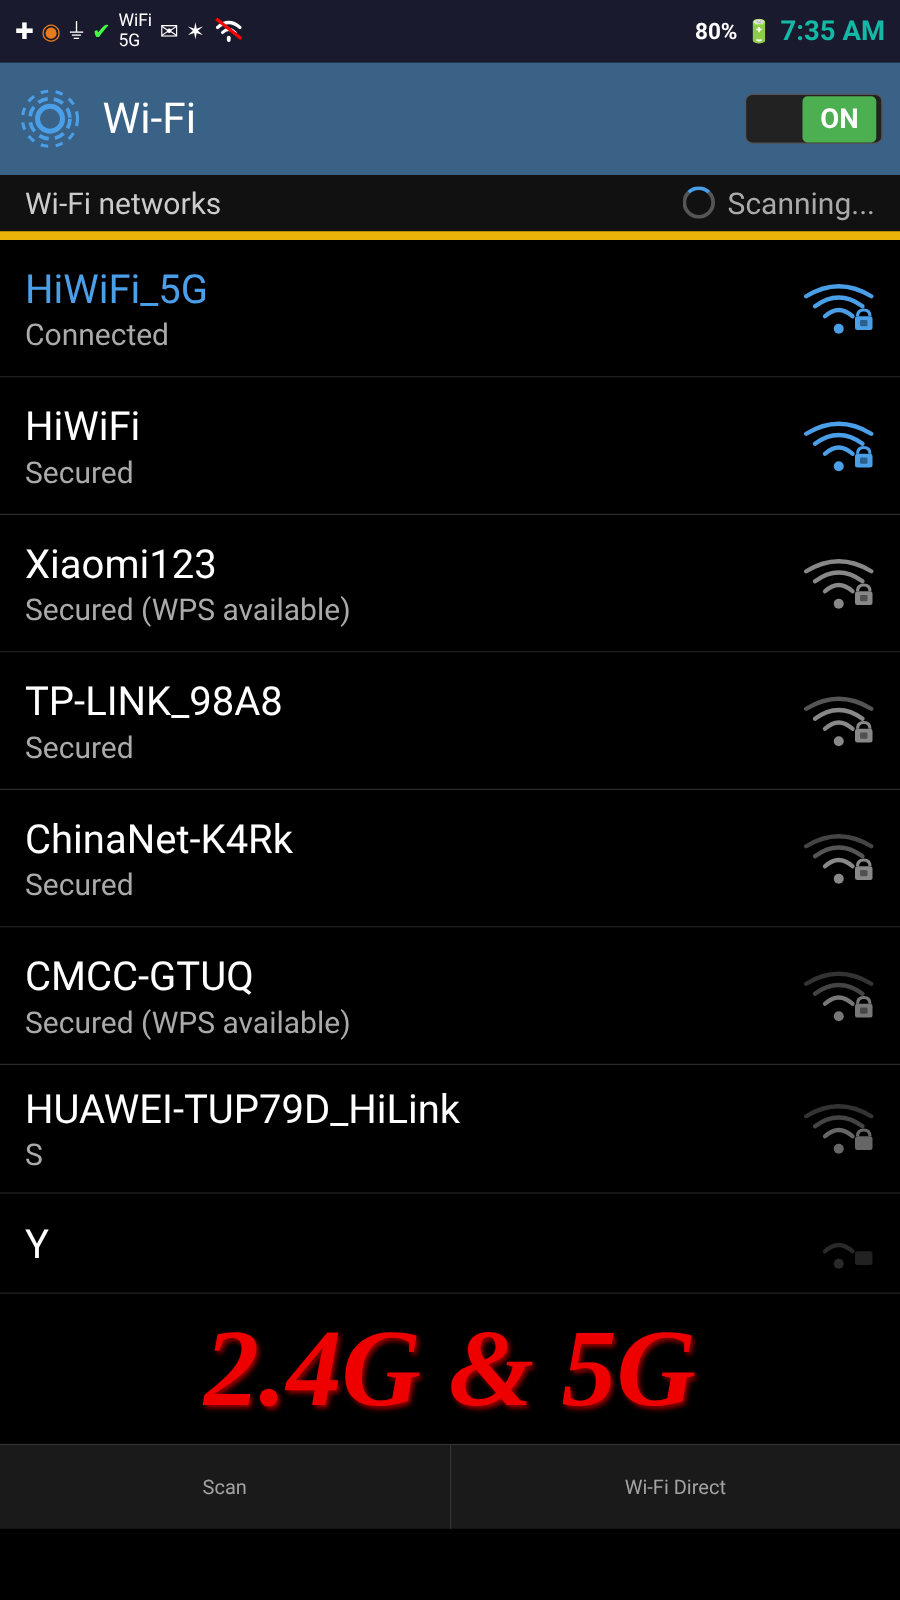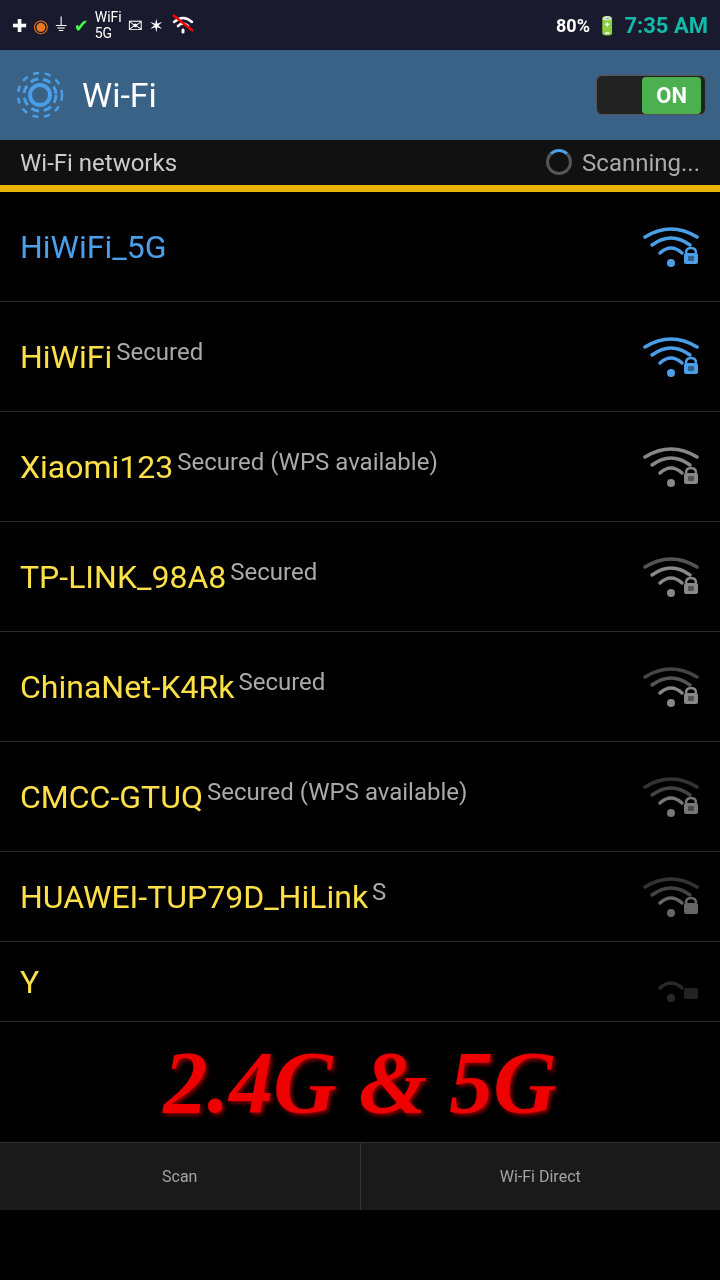--- a/index.html
+++ b/index.html
@@ -141,26 +141,26 @@
       display: flex;
       align-items: center;
       justify-content: space-between;
       padding: 16px 20px;
       border-bottom: 1px solid #2a2a2a;
       background: #000;
       cursor: pointer;
     }
     .network-info {
       display: flex;
-      flex-direction: row;
+      flex-direction: column;
       gap: 4px;
     }
     .network-name {
       font-size: 32px;
-      color: #fde047;
+      color: #ffffff;
       font-weight: 400;
     }
     .network-name.connected-name {
       color: #4a9fe8;
     }
     .network-status {
       font-size: 24px;
       color: #aaa;
     }
 
@@ -274,20 +274,21 @@
     <div class="spinner"></div>
     <span>Scanning...</span>
   </div>
 </div>
 
 <div class="network-list">
 
   <div class="network-item">
     <div class="network-info">
       <span class="network-name connected-name">HiWiFi_5G</span>
+      <span class="network-status">Connected</span>
     </div>
     <svg class="wifi-icon-svg" viewBox="0 0 58 48">
       <circle cx="29" cy="40" r="4" fill="#4a9fe8"></circle>
       <path d="M18 30 Q29 20 40 30" stroke="#4a9fe8" stroke-width="3.5" fill="none" stroke-linecap="round"></path>
       <path d="M10 22 Q29 8 48 22" stroke="#4a9fe8" stroke-width="3.5" fill="none" stroke-linecap="round"></path>
       <path d="M3 14 Q29 -2 55 14" stroke="#4a9fe8" stroke-width="3.5" fill="none" stroke-linecap="round"></path>
       <rect x="42" y="30" width="14" height="11" rx="2" fill="#4a9fe8"></rect>
       <path d="M44 30 Q44 25 49 25 Q54 25 54 30" stroke="#4a9fe8" stroke-width="2.5" fill="none"></path>
       <rect x="46" y="33" width="6" height="5" rx="1" fill="#000" opacity="0.4"></rect>
     </svg>

